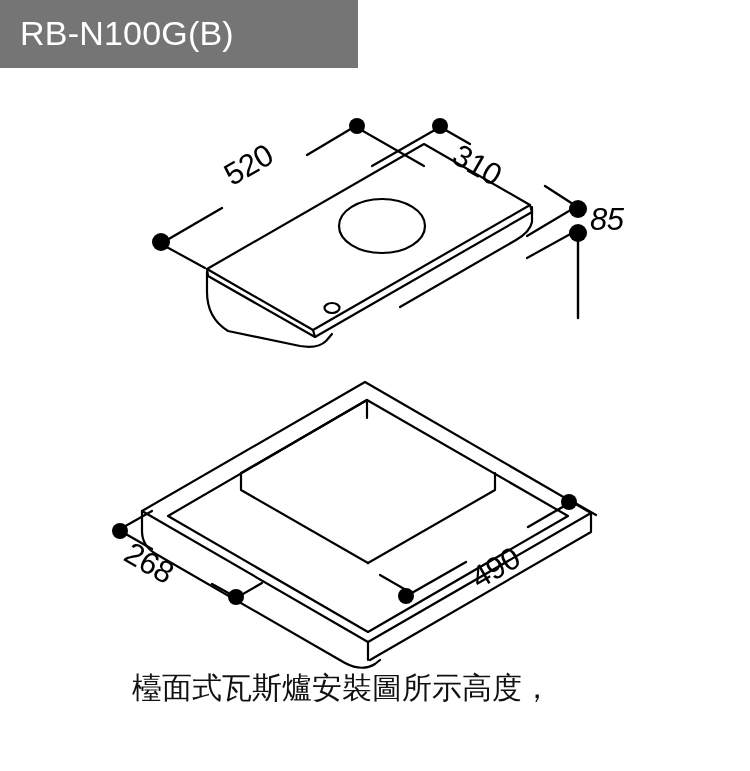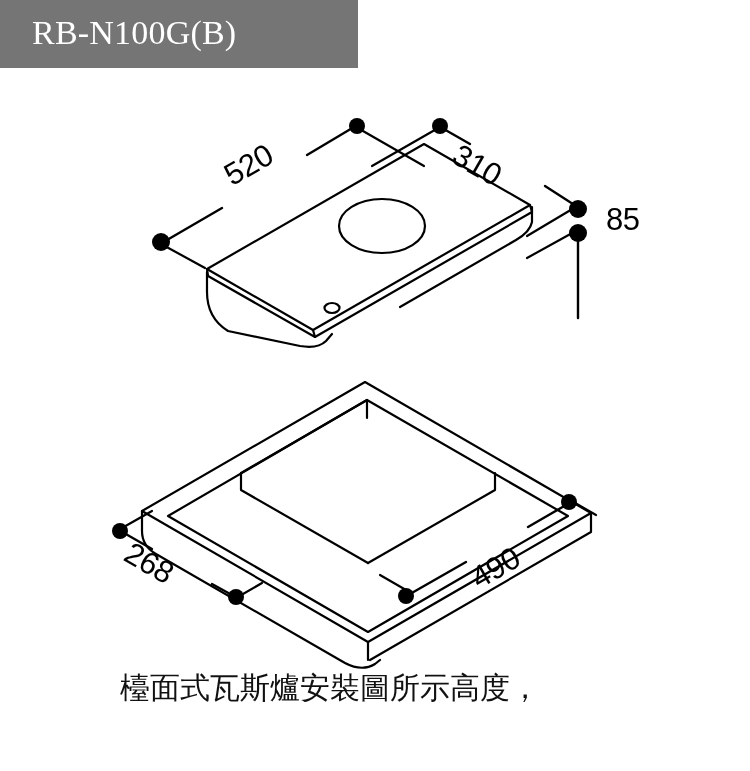--- a/index.html
+++ b/index.html
@@ -28,29 +28,28 @@
     position: absolute;
     left: 0;
     top: 0;
     width: 358px;
     height: 68px;
     background: #757575;
     box-sizing: border-box;
   }
   #header-title {
     position: absolute;
-    left: 32px;
+    left: 20px;
     top: 11px;
     font-size: 34px;
     line-height: 44px;
     color: #ffffff;
     letter-spacing: 0.2px;
     white-space: nowrap;
     font-weight: 400;
-    font-family: Liberation Serif, serif;
   }
 
   
   #drawing {
     position: absolute;
     left: 0;
     top: 0;
     width: 750px;
     height: 771px;
   }
@@ -60,28 +59,28 @@
     position: absolute;
     font-size: 31px;
     line-height: 31px;
     color: #000000;
     white-space: nowrap;
     font-weight: 400;
     letter-spacing: -0.5px;
   }
   #dim-520 { left: 219px; top: 164px; transform: rotate(-30deg); transform-origin: left top; }
   #dim-310 { left: 463px; top: 139px; transform: rotate(30deg);  transform-origin: left top; }
-  #dim-85  { left: 606px; top: 204px; }
+  #dim-85  { left: 590px; top: 204px; font-style: italic; }
   #dim-268 { left: 135px; top: 537px; transform: rotate(30deg);  transform-origin: left top; }
   #dim-490 { left: 466px; top: 567px; transform: rotate(-30deg); transform-origin: left top; }
 
   
   #caption {
     position: absolute;
-    left: 0;
+    left: 12px;
     top: 668px;
     width: 660px;
     text-align: center;
     font-size: 30px;
     line-height: 39px;
     color: #111111;
     font-family: "DejaVu Sans", "Liberation Sans", sans-serif;
   }
   .caption-line { display: block; white-space: nowrap; }
 </style>

